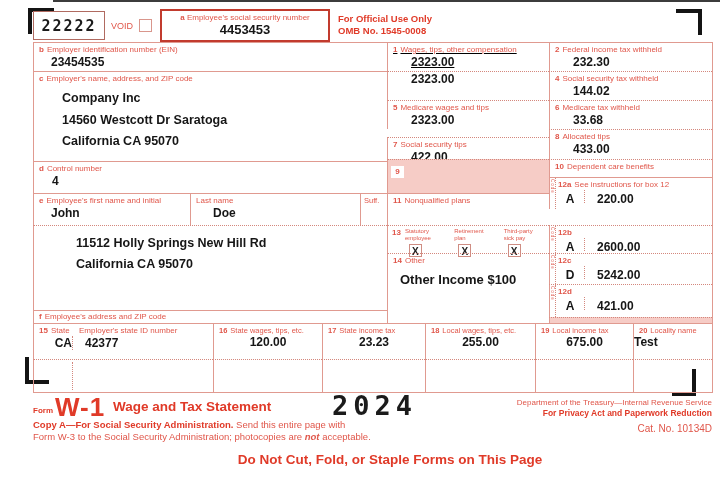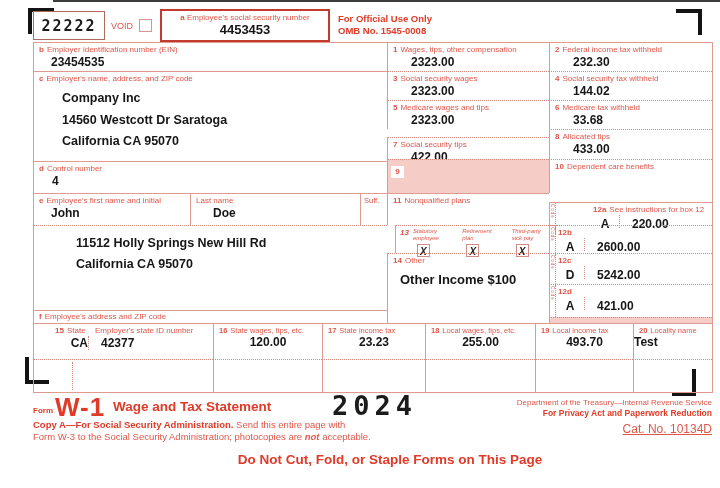--- a/index.html
+++ b/index.html
@@ -100,31 +100,30 @@
 
   <div class="cell bl-s bt-d" style="left:33px;top:225px;width:354px;height:85px;">
     <div class="val" style="padding:10px 0 0 42px;font-size:12.5px;">11512 Holly Springs New Hill Rd</div>
     <div class="val" style="padding:7px 0 0 42px;font-size:12.5px;">California CA 95070</div>
   </div>
 
   <div class="cell bl-s bt-s" style="left:33px;top:310px;width:354px;height:13px;">
     <div class="lbl" style="padding-top:1px;"><b>f</b><span>Employee's address and ZIP code</span></div>
   </div>
 
-  <div class="cell bl-s bt-s" style="left:387px;top:42px;width:162px;height:29px;">
+  <div class="cell bl-s bt-s" style="left:387px;top:42px;width:162px;height:29px;text-decoration:underline;">
     <div class="lbl"><b>1</b><span>Wages, tips, other compensation</span></div>
     <div class="val" style="padding-left:23px;">2323.00</div>
   </div>
   <div class="cell bl-s bt-s" style="left:549px;top:42px;width:163px;height:29px;">
     <div class="lbl"><b>2</b><span>Federal income tax withheld</span></div>
     <div class="val" style="padding-left:23px;">232.30</div>
   </div>
 
   <div class="cell bl-s bt-d" style="left:387px;top:71px;width:162px;height:29px;">
-    <div class="lbl"><b>3</b><span>Social security wages</span></div>
     <div class="val" style="padding-left:23px;">2323.00</div>
   </div>
   <div class="cell bl-s bt-d" style="left:549px;top:71px;width:163px;height:29px;">
     <div class="lbl"><b>4</b><span>Social security tax withheld</span></div>
     <div class="val" style="padding-left:23px;">144.02</div>
   </div>
 
   <div class="cell bl-s bt-d" style="left:387px;top:100px;width:162px;height:29px;">
     <div class="lbl"><b>5</b><span>Medicare wages and tips</span></div>
     <div class="val" style="padding-left:23px;">2323.00</div>
@@ -146,33 +145,33 @@
   <div class="cell bl-s bt-d shade" style="left:387px;top:159px;width:162px;height:34px;">
     <span style="display:inline-block;margin:2px 0 0 3px;width:13px;height:12px;background:#fff;color:#e0564a;font-size:8px;font-weight:bold;text-align:center;line-height:12px;">9</span>
   </div>
   <div class="cell bl-s bt-d" style="left:549px;top:159px;width:163px;height:34px;">
     <div class="lbl"><b>10</b><span>Dependent care benefits</span></div>
   </div>
 
   <div class="cell bl-s bt-s" style="left:387px;top:193px;width:162px;height:32px;">
     <div class="lbl"><b>11</b><span>Nonqualified plans</span></div>
   </div>
-  <div class="cell bl-s bt-s" style="left:549px;top:202px;width:163px;height:32px;display:flex;gap:35px;">
+  <div class="cell bl-s bt-s" style="left:549px;top:177px;width:163px;height:32px;display:flex;">
     <span class="codecol">Code</span>
     <div style="flex:1;">
       <div class="lbl" style="padding-left:2px;"><b>12a</b><span>See instructions for box 12</span></div>
       <div style="display:flex;align-items:baseline;">
         <span class="val" style="width:28px;text-align:center;">A</span>
         <span class="dotdiv" style="height:13px;"></span>
         <span class="val" style="padding-left:12px;">220.00</span>
       </div>
     </div>
   </div>
 
-  <div class="cell bl-s bt-d" style="left:395px;top:225px;width:162px;height:28px;font-style:italic;">
+  <div class="cell bl-s bt-d" style="left:387px;top:225px;width:162px;height:28px;">
     <div style="display:flex;padding:2px 0 0 4px;gap:4px;">
       <b style="font-size:8px;color:#e0564a;">13</b>
       <div style="width:48px;text-align:left;">
         <div style="font-size:6px;color:#e0564a;line-height:1.1;width:40px;">Statutory employee</div>
         <span class="chkbox" style="margin:1px 0 0 4px;">X</span>
       </div>
       <div style="width:48px;text-align:left;">
         <div style="font-size:6px;color:#e0564a;line-height:1.1;width:40px;">Retirement plan</div>
         <span class="chkbox" style="margin:1px 0 0 4px;">X</span>
       </div>
@@ -215,21 +214,21 @@
       <div class="lbl" style="padding-left:2px;"><b>12d</b></div>
       <div style="display:flex;align-items:baseline;">
         <span class="val" style="width:28px;text-align:center;">A</span>
         <span class="dotdiv" style="height:13px;"></span>
         <span class="val" style="padding-left:12px;">421.00</span>
       </div>
     </div>
   </div>
   <div class="cell bl-s bt-d shade" style="left:549px;top:317px;width:163px;height:6px;"></div>
 
-  <div class="cell bl-s bt-s" style="left:33px;top:323px;width:180px;height:36px;padding-left:16px;">
+  <div class="cell bl-s bt-s" style="left:33px;top:323px;width:180px;height:36px;">
     <div style="display:flex;">
       <div class="lbl" style="width:40px;"><b>15</b><span>State</span></div>
       <div class="lbl">Employer's state ID number</div>
     </div>
     <div style="display:flex;">
       <span class="val" style="width:38px;text-align:right;">CA</span>
       <span class="dotdiv" style="height:14px;"></span>
       <span class="val" style="padding-left:12px;">42377</span>
     </div>
   </div>
@@ -240,21 +239,21 @@
   <div class="cell bl-s bt-s" style="left:322px;top:323px;width:103px;height:36px;">
     <div class="lbl" style="font-size:7.5px;"><b>17</b><span>State income tax</span></div>
     <div class="val" style="text-align:center;">23.23</div>
   </div>
   <div class="cell bl-s bt-s" style="left:425px;top:323px;width:110px;height:36px;">
     <div class="lbl" style="font-size:7.5px;"><b>18</b><span>Local wages, tips, etc.</span></div>
     <div class="val" style="text-align:center;">255.00</div>
   </div>
   <div class="cell bl-s bt-s" style="left:535px;top:323px;width:98px;height:36px;">
     <div class="lbl" style="font-size:7.5px;"><b>19</b><span>Local income tax</span></div>
-    <div class="val" style="text-align:center;">493.70</div>
+    <div class="val" style="text-align:center;">675.00</div>
   </div>
   <div class="cell bl-s bt-s" style="left:633px;top:323px;width:79px;height:36px;">
     <div class="lbl" style="font-size:7.5px;"><b>20</b><span>Locality name</span></div>
     <div class="val" style="text-align:left;">Test</div>
   </div>
 
   <div class="cell bl-s bt-d" style="left:33px;top:359px;width:180px;height:33px;">
     <span class="dotdiv abs" style="left:38px;top:2px;height:28px;"></span>
   </div>
   <div class="cell bl-s bt-d" style="left:213px;top:359px;width:109px;height:33px;"></div>
@@ -264,21 +263,21 @@
   <div class="cell bl-s bt-d" style="left:633px;top:359px;width:79px;height:33px;"></div>
 
   <span class="abs redb" style="left:33px;top:406px;font-size:8px;">Form</span>
   <span class="abs redb" style="left:55px;top:392px;font-size:26px;letter-spacing:1px;">W-1</span>
   <span class="abs redb" style="left:113px;top:399px;font-size:13.5px;">Wage and Tax Statement</span>
   <span class="abs digital" style="left:332px;top:390px;font-size:27px;letter-spacing:5px;">2024</span>
 
   <div class="abs" style="left:440px;top:398px;width:272px;text-align:right;line-height:1.3;">
     <div class="red" style="font-size:8px;">Department of the Treasury—Internal Revenue Service</div>
     <div class="redb" style="font-size:8.5px;">For Privacy Act and Paperwork Reduction</div>
-    <div class="red" style="font-size:12px;margin-top:3px;text-decoration:underline;">Cat. No. 10134D</div>
+    <div class="red" style="font-size:10px;margin-top:3px;">Cat. No. 10134D</div>
   </div>
 
   <div class="abs" style="left:33px;top:419px;font-size:9.5px;color:#e0564a;white-space:nowrap;">
     <b class="redb">Copy A—For Social Security Administration.</b> <span>Send this entire page with</span>
   </div>
   <div class="abs" style="left:33px;top:431px;font-size:9.5px;color:#e0564a;white-space:nowrap;">
     <span>Form W-3 to the Social Security Administration; photocopies are</span> <b style="font-style:italic;">not</b> <span>acceptable.</span>
   </div>
 
   <div class="abs redb" style="left:180px;top:452px;width:420px;text-align:center;font-size:13.5px;">Do Not Cut, Fold, or Staple Forms on This Page</div>

